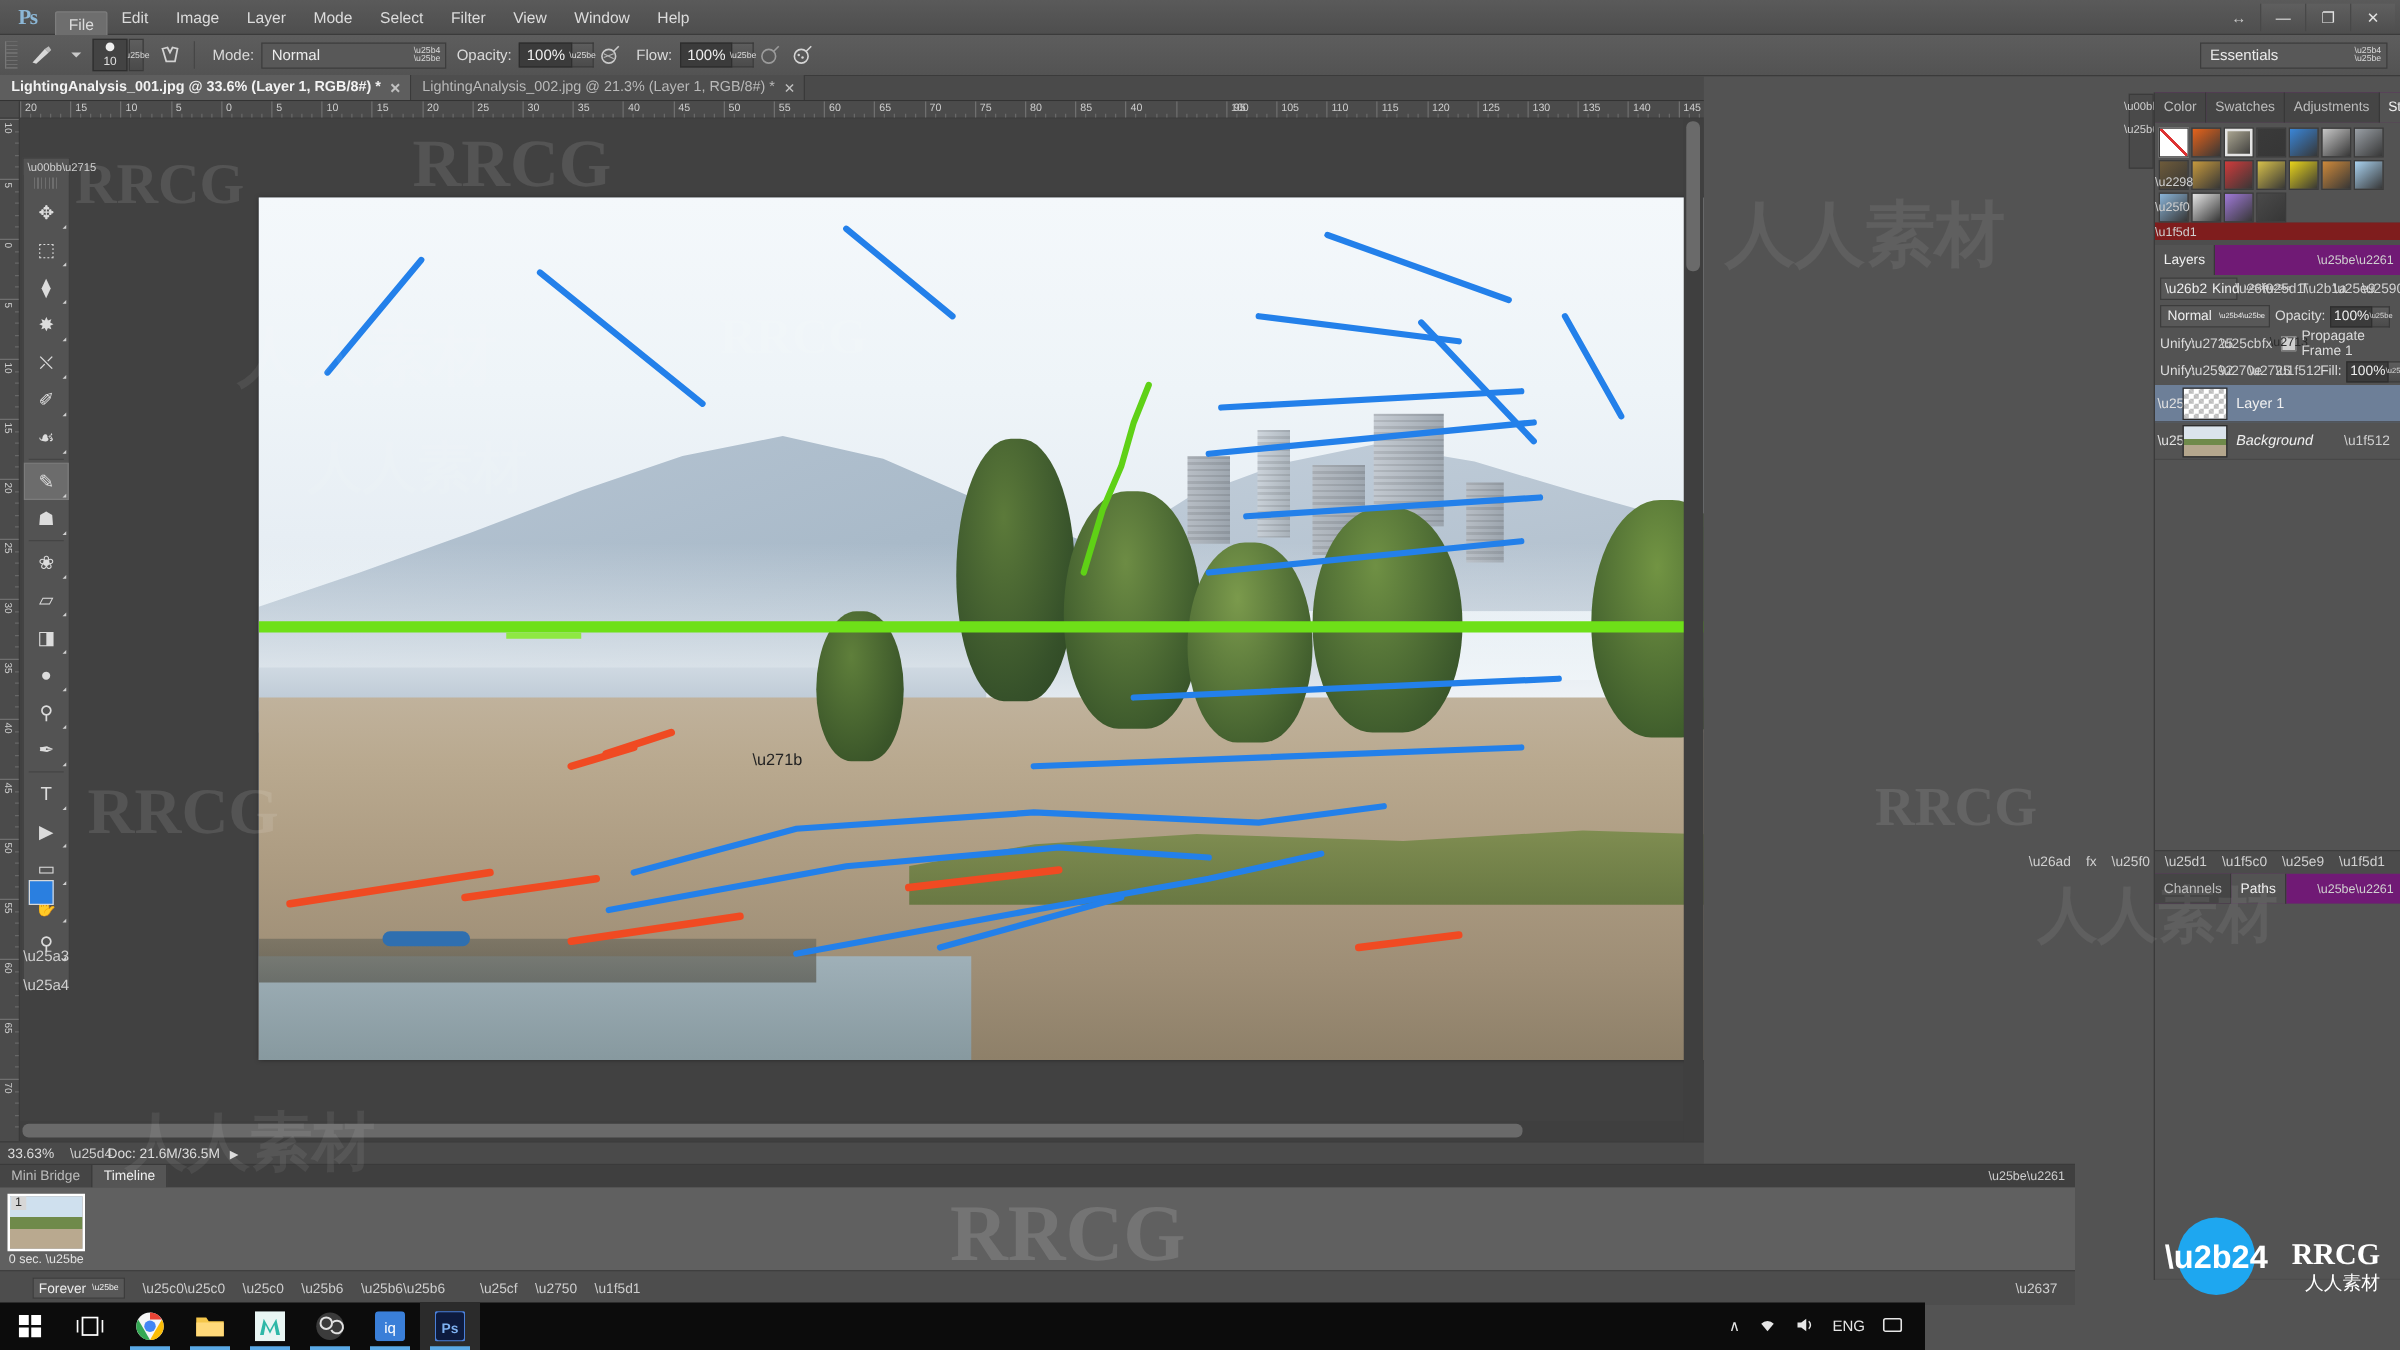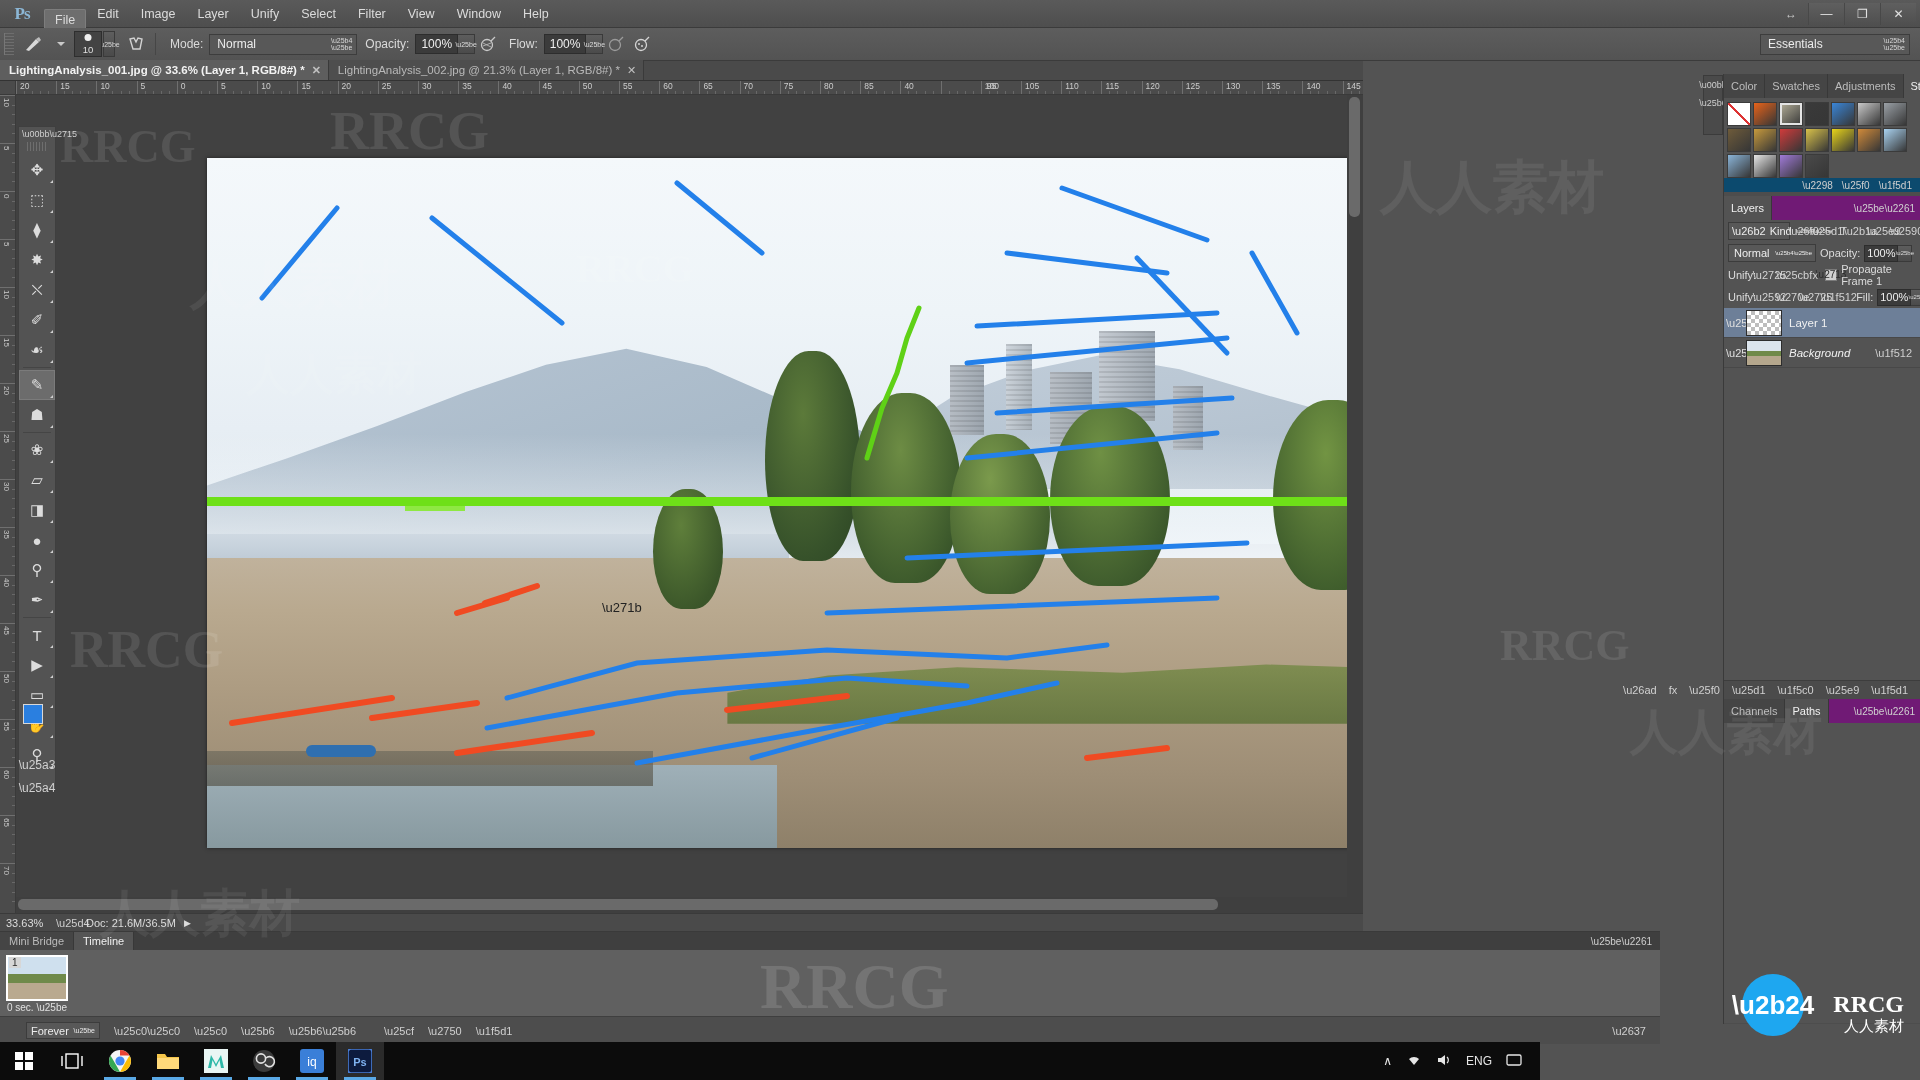--- a/index.html
+++ b/index.html
@@ -207,22 +207,22 @@
     background:#454545; border-right:1px solid #383838;
   }
   .ptab.active { background:#535353; color:#f0f0f0; }
   .ptab-menu { margin-left:auto; display:flex; align-items:center; padding:0 5px;
      color:#d0d0d0; font-size:10px; }
 
   .styles-body { background:#535353; padding:4px 3px 0; display:flex; flex-wrap:wrap; gap:2px;
      width:197px; }
   .style-sw { width:24px;height:24px;border:1px solid #3b3b3b; }
   .style-sw.sel { outline:2px solid #e4e4e4; outline-offset:-3px; }
-  .styles-foot { height:14px; background:#0c4a6e; display:flex; justify-content:flex-end;
-     align-items:center; gap:9px; padding-right:8px; color:#cfcfcf; font-size:10px; }
+  .styles-foot { height:14px; background:#7f1d1d; display:flex; justify-content:flex-end;
+     gap:9px; padding-right:8px; color:#cfcfcf; font-size:10px;flex-direction:column; }
   .layers-body { background:#535353; }
   .lrow { display:flex; align-items:center; height:22px; padding:0 4px; gap:4px; }
   .filter-kind {
     display:flex;align-items:center; height:18px; background:#585858;border:1px solid #3c3c3c;
     padding:0 3px; gap:4px; font-size:11px; color:#ededed; min-width:62px;
   }
   .ficon { width:19px;height:18px;display:flex;align-items:center;justify-content:center;
     color:#d2d2d2; font-size:11px; }
   .blend-select {
     height:18px;background:#585858;border:1px solid #3c3c3c;display:flex;align-items:center;
@@ -331,21 +331,21 @@
 <body>
 
 <div class="app">
 
   <div class="menubar">
     <div class="ps-logo">Ps</div>
     <div class="menu-item active">File</div>
     <div class="menu-item">Edit</div>
     <div class="menu-item">Image</div>
     <div class="menu-item">Layer</div>
-    <div class="menu-item">Unify</div>
+    <div class="menu-item">Mode</div>
     <div class="menu-item">Select</div>
     <div class="menu-item">Filter</div>
     <div class="menu-item">View</div>
     <div class="menu-item">Window</div>
     <div class="menu-item">Help</div>
     <div class="menubar-right">
       <div class="arrows-icon">↔</div>
       <div class="wbtn">—</div>
       <div class="wbtn">❐</div>
       <div class="wbtn">✕</div>

